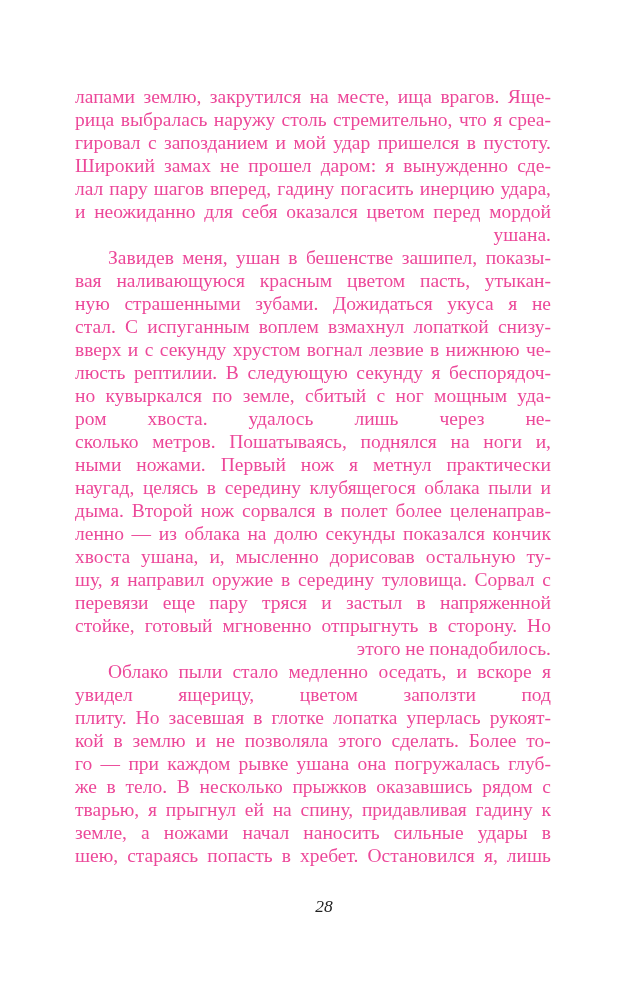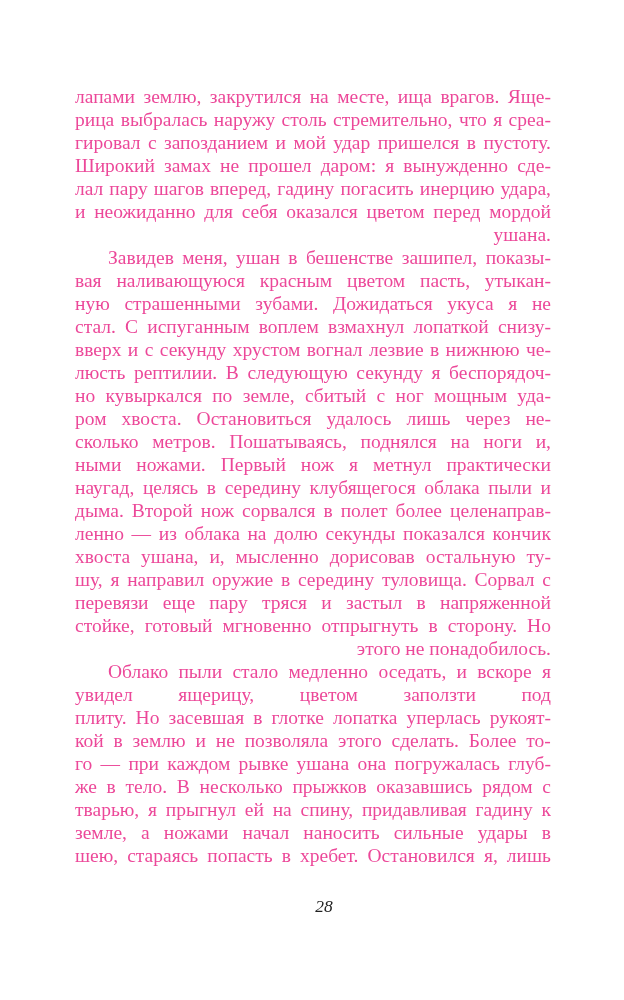--- a/index.html
+++ b/index.html
@@ -183,21 +183,20 @@
           <span>земле,</span>
           <span>сбитый</span>
           <span>с</span>
           <span>ног</span>
           <span>мощным</span>
           <span>уда-</span>
         </div>
         <div class="line justify">
           <span>ром</span>
           <span>хвоста.</span>
-          <span>Остановиться</span>
           <span>удалось</span>
           <span>лишь</span>
           <span>через</span>
           <span>не-</span>
         </div>
         <div class="line justify">
           <span>сколько</span>
           <span>метров.</span>
           <span>Пошатываясь,</span>
           <span>поднялся</span>

